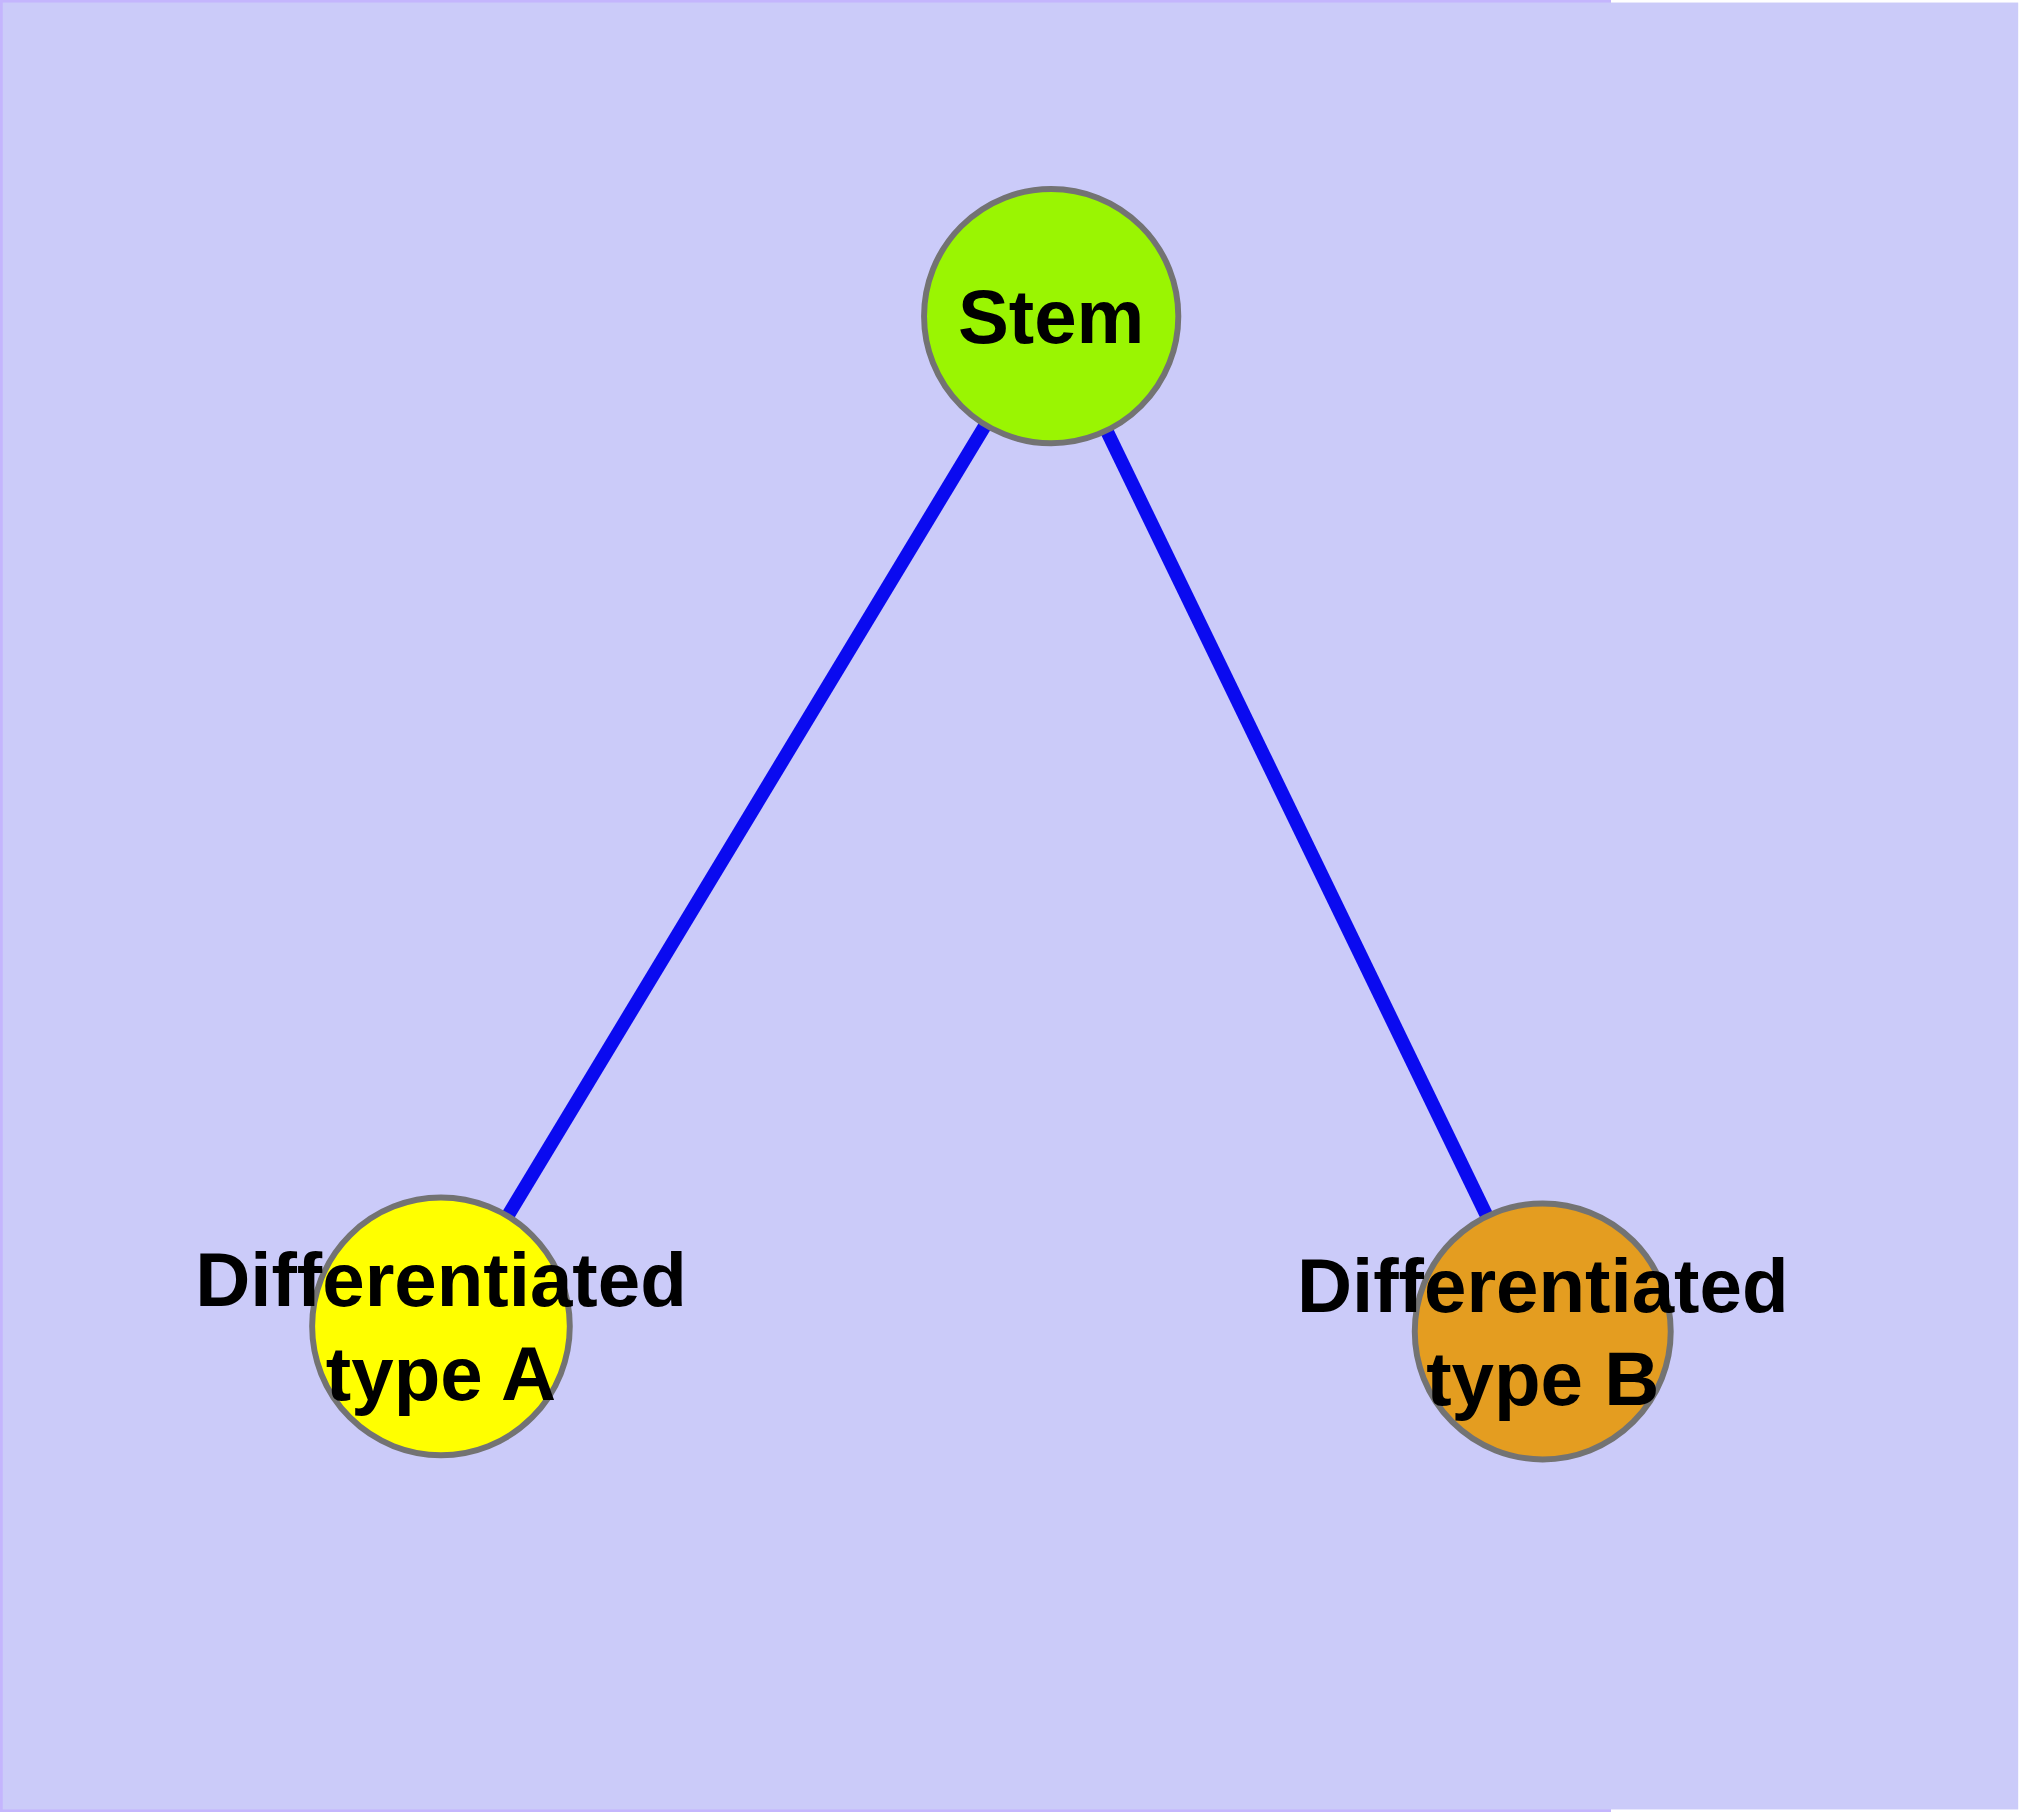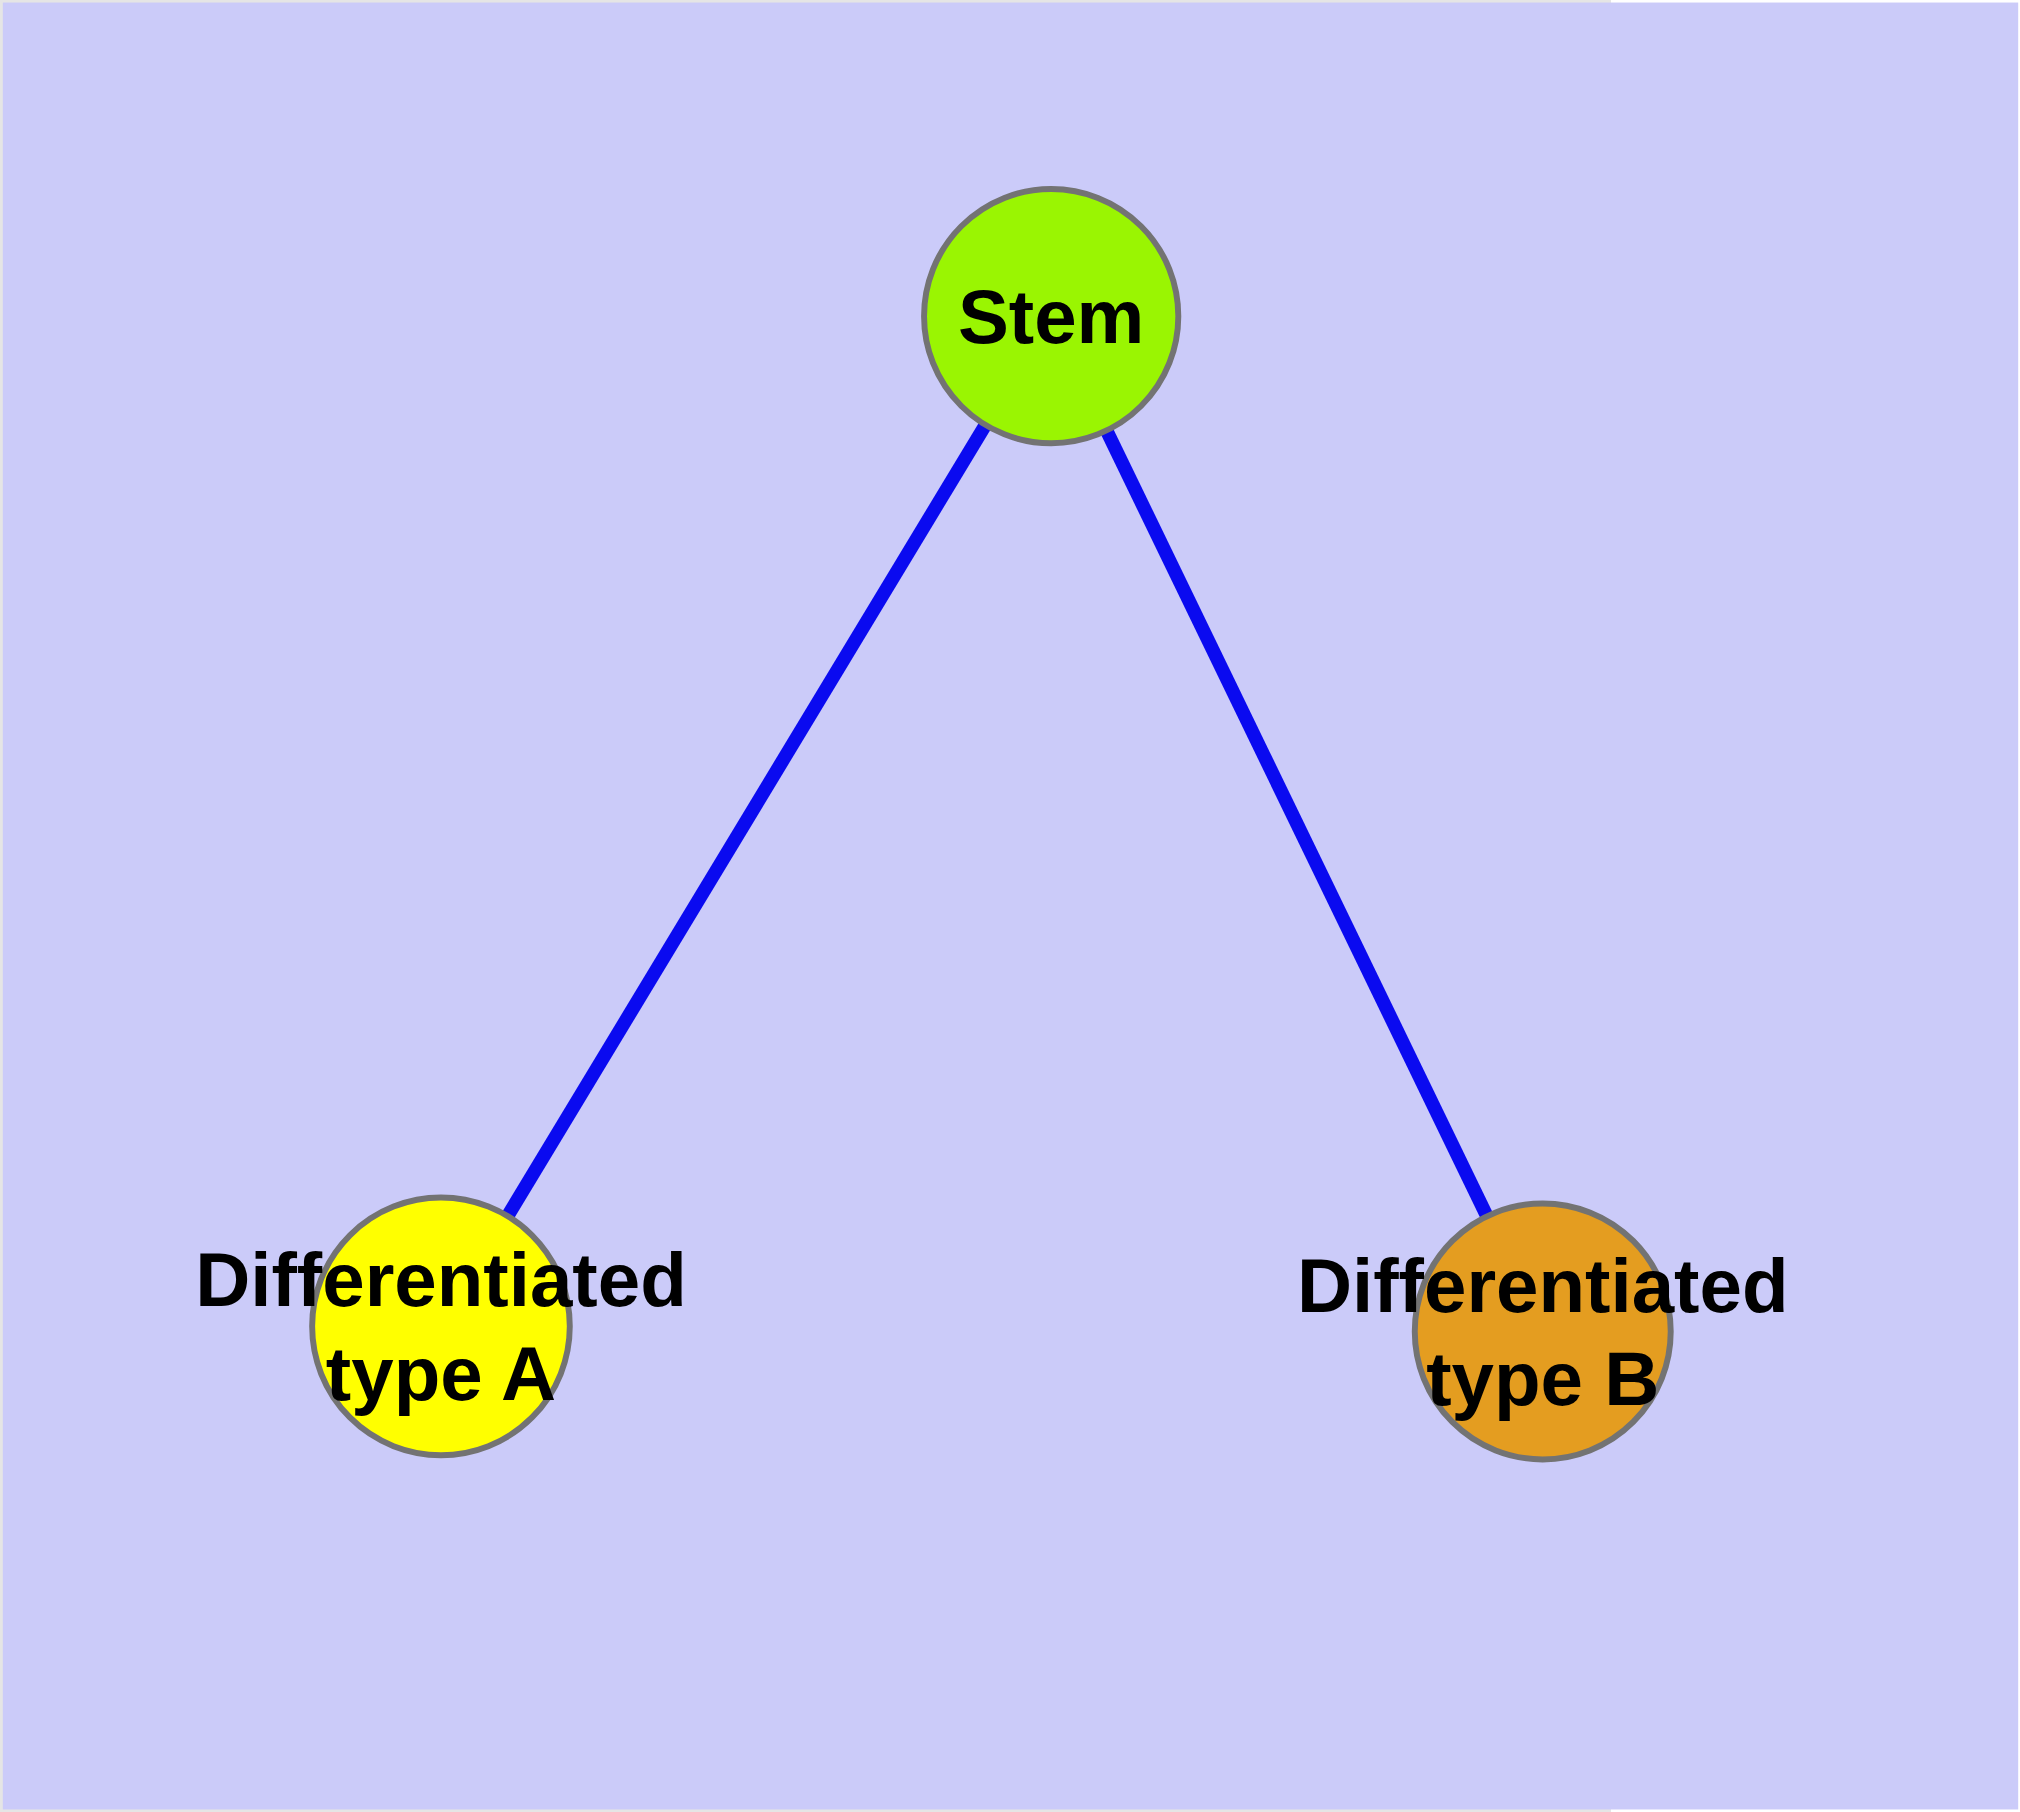--- a/index.html
+++ b/index.html
@@ -4,21 +4,21 @@
 <style>
   html, body {
     margin: 0;
     padding: 0;
     background: #ffffff;
   }
   .figure-canvas {
     position: relative;
     width: 1611px;
     height: 1812px;
-    background: #e5e5e5;
+    background: #c4b5fd;
   }
   .figure-canvas svg {
     display: block;
   }
   .node-label {
     font-family: "Liberation Sans", sans-serif;
     font-weight: 700;
   }
 </style>
 </head>

